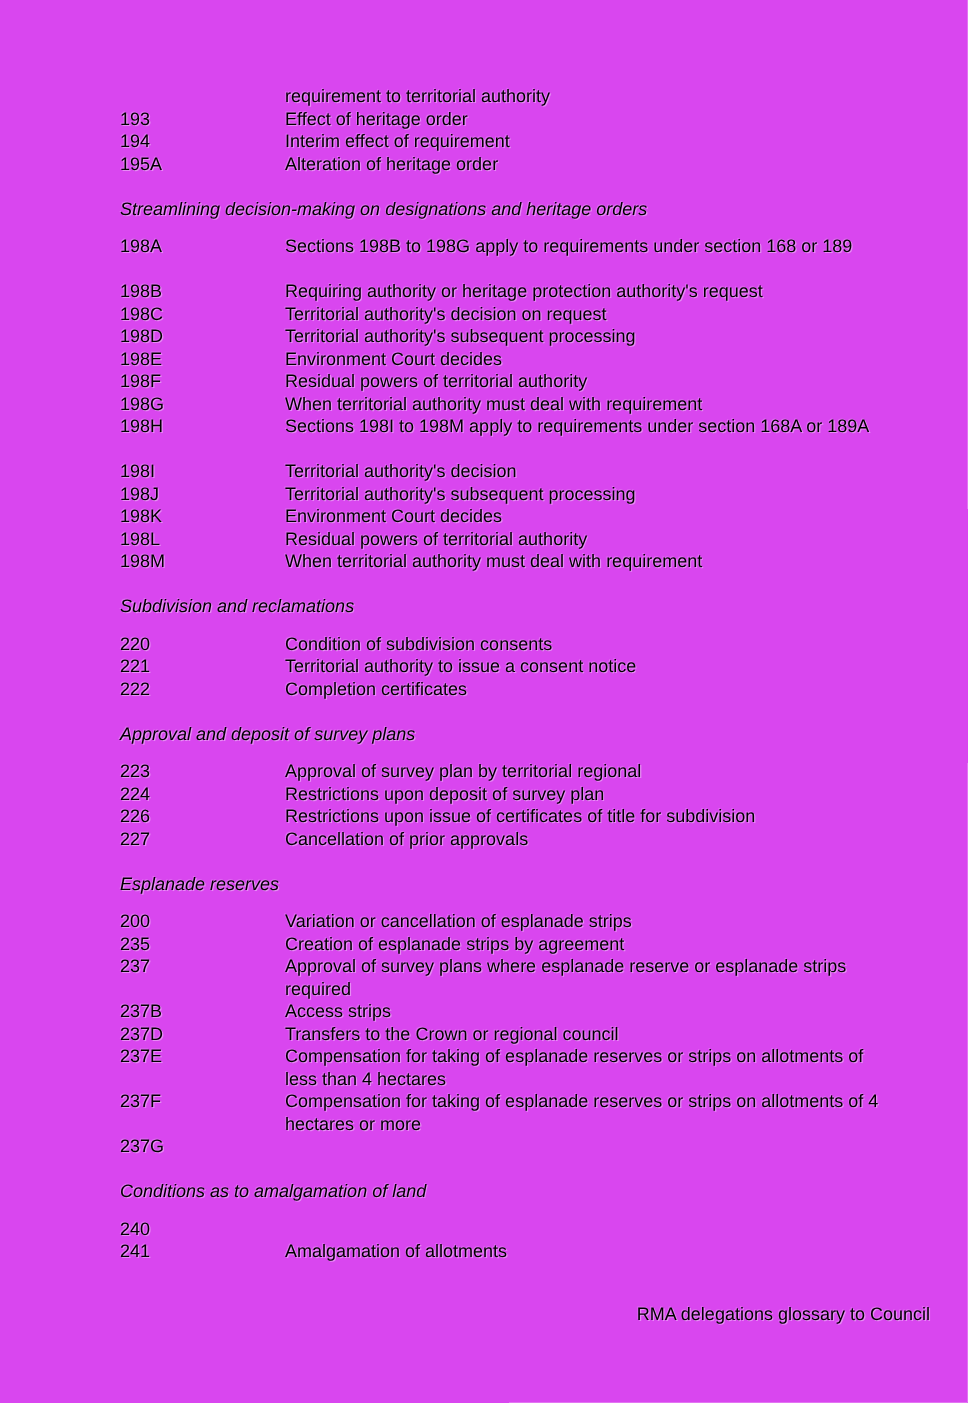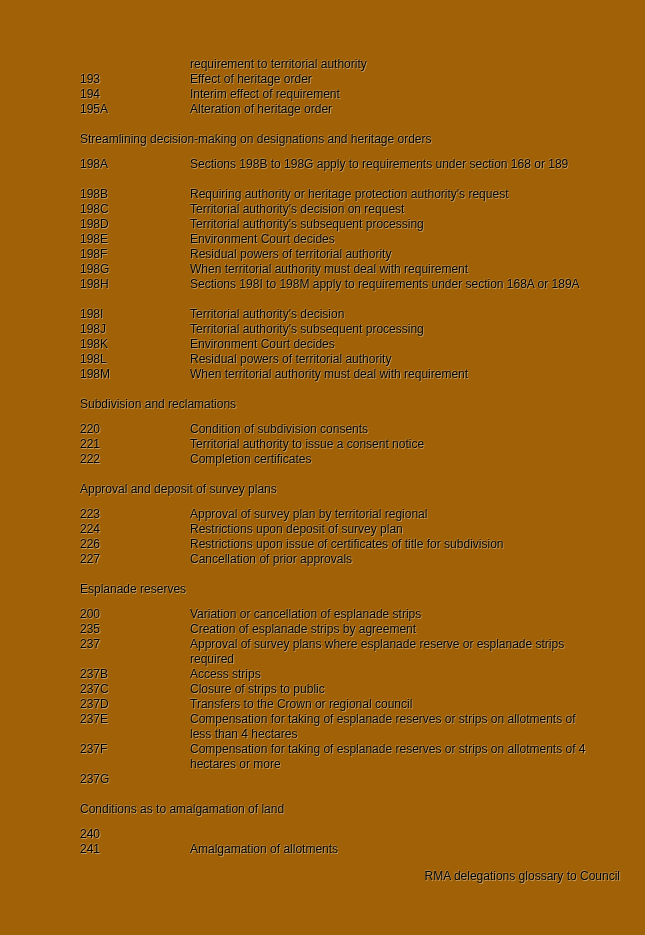--- a/index.html
+++ b/index.html
@@ -38,34 +38,35 @@
   }
   .num {
     flex: 0 0 110px;
     width: 110px;
   }
   .label {
     flex: 1;
     white-space: pre-line;
   }
   .group-heading {
+    font-style: italic;
     margin-top: 15px;
     margin-bottom: 10px;
   }
   .footer {
     position: absolute;
     top: 869px;
     right: 25px;
     line-height: 15px;
   }
 </style>
 </head>
 <body>
 
-<div class="page" style="background: #a16207; color: rgb(0, 0, 0);">
+<div class="page" style="background: #d946ef; color: rgb(0, 0, 0);">
   <div class="toc">
       <div class="row">
         <span class="num"></span>
         <span class="label">requirement to territorial authority</span>
       </div>
       <div class="row">
         <span class="num">193</span>
         <span class="label">Effect of heritage order</span>
       </div>
       <div class="row">
@@ -169,24 +170,20 @@
         <span class="label">Creation of esplanade strips by agreement</span>
       </div>
       <div class="row">
         <span class="num">237</span>
         <span class="label">Approval of survey plans where esplanade reserve or esplanade strips
 required</span>
       </div>
       <div class="row">
         <span class="num">237B</span>
         <span class="label">Access strips</span>
-      </div>
-      <div class="row">
-        <span class="num">237C</span>
-        <span class="label">Closure of strips to public</span>
       </div>
       <div class="row">
         <span class="num">237D</span>
         <span class="label">Transfers to the Crown or regional council</span>
       </div>
       <div class="row">
         <span class="num">237E</span>
         <span class="label">Compensation for taking of esplanade reserves or strips on allotments of
 less than 4 hectares</span>
       </div>

